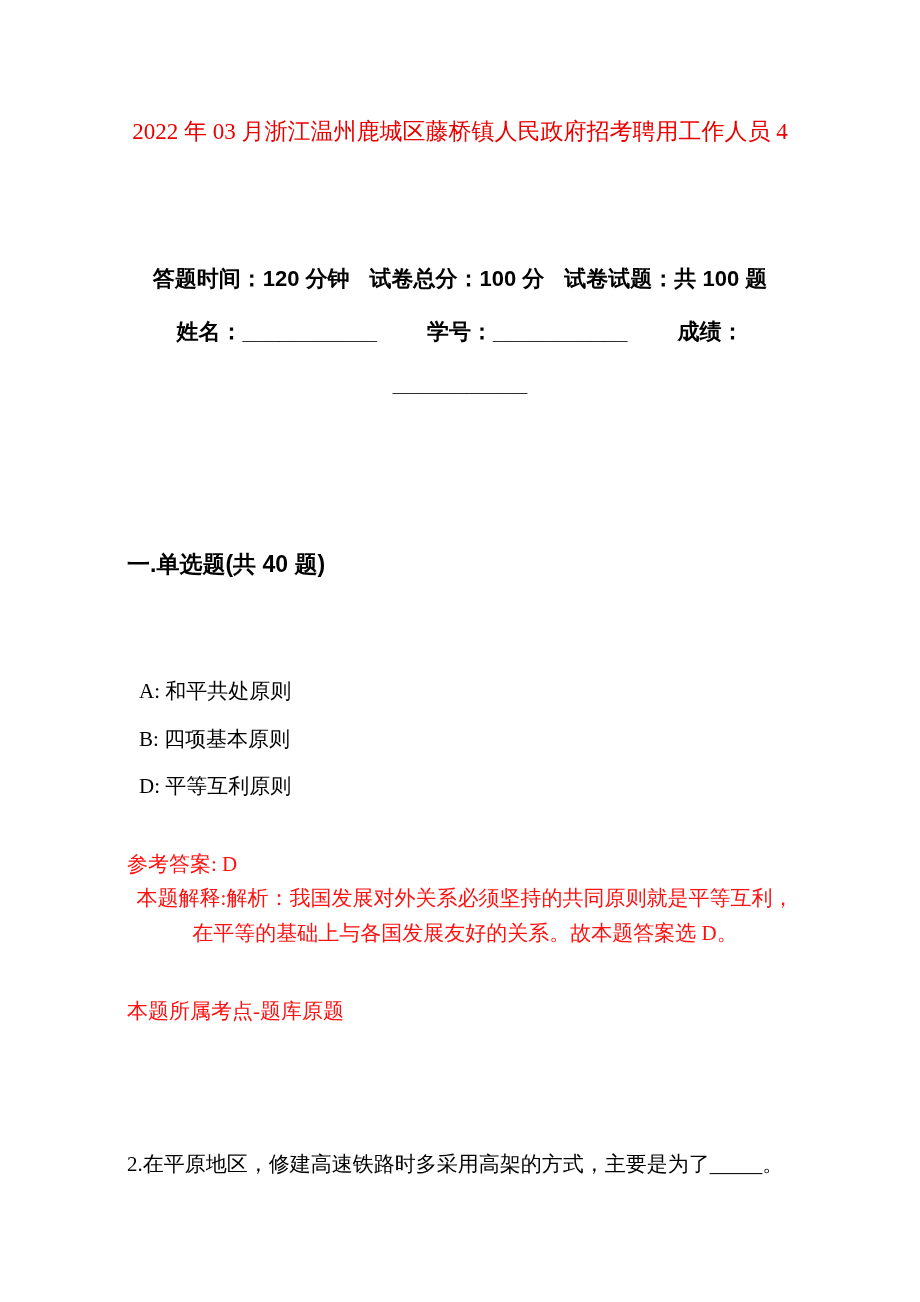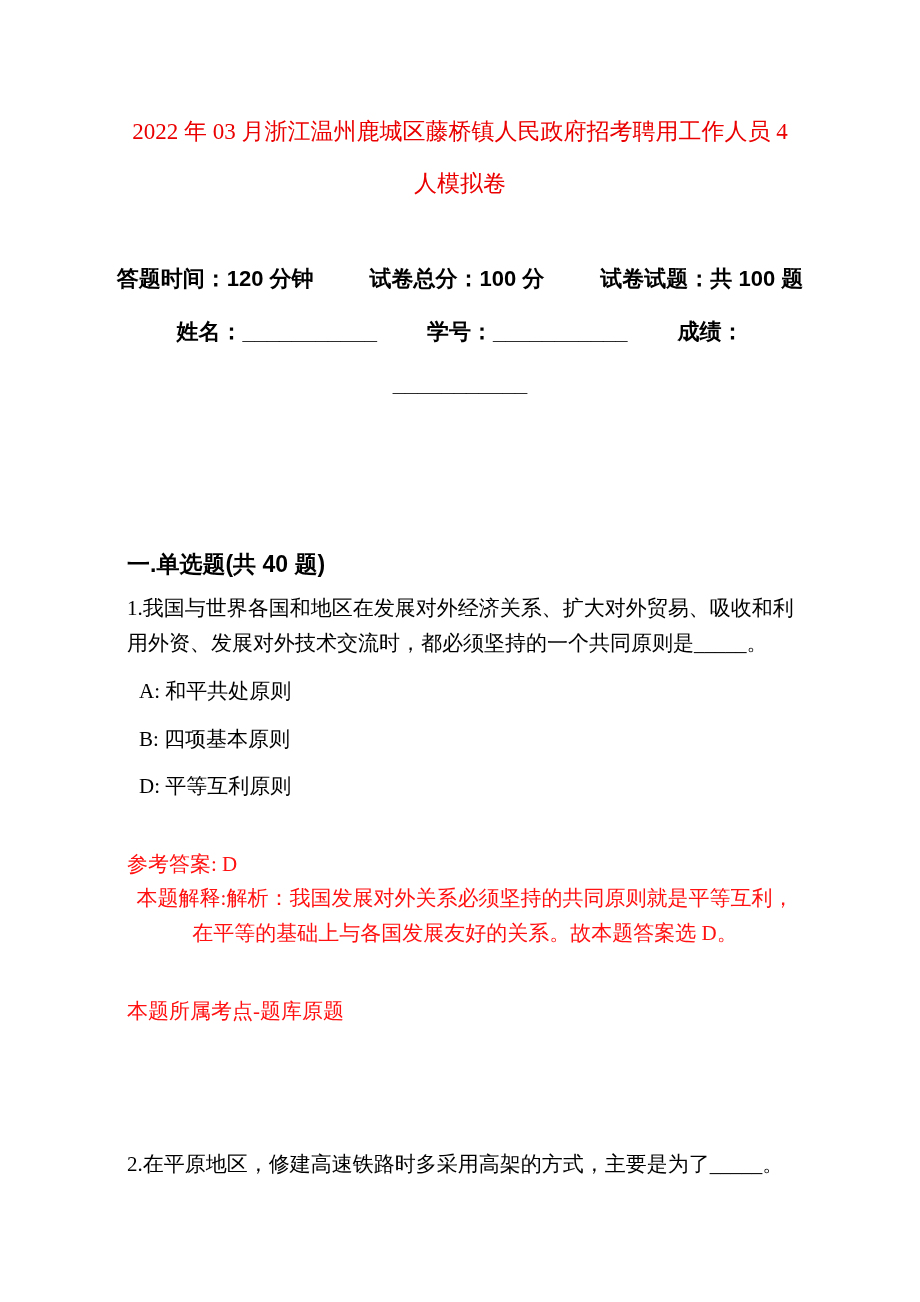--- a/index.html
+++ b/index.html
@@ -20,21 +20,21 @@
   .title{
     position:absolute;top:106px;left:110px;width:700px;
     text-align:center;
     font-family:"Liberation Serif", serif;
     font-weight:normal;
     font-size:23px;line-height:52px;
     color:var(--title-red);
   }
   .exam-info{
     position:absolute;top:264px;left:0;width:920px;
-    display:flex;justify-content:center;gap:56px;
+    display:flex;justify-content:center;gap:20px;
     font-family:"Liberation Sans", sans-serif;
     font-weight:bold;font-size:22px;line-height:30px;
   }
   .student-line{
     position:absolute;top:316px;left:0;width:920px;
     display:flex;justify-content:center;gap:50px;
     font-family:"Liberation Sans", sans-serif;
     font-weight:bold;font-size:22px;line-height:32px;
   }
   .field{white-space:nowrap;}
@@ -63,42 +63,40 @@
   .topic{position:absolute;top:994px;left:127px;width:672px;color:var(--red-text);}
   .q2{position:absolute;top:1147px;left:127px;width:680px;}
 </style>
 </head>
 <body>
 
 <div class="page">
 
   <div class="title">
     <div>2022 年 03 月浙江温州鹿城区藤桥镇人民政府招考聘用工作人员 4</div>
-    <div>人模拟卷</div>
   </div>
 
   <div class="exam-info">
     <span>答题时间：120 分钟</span>
     <span>试卷总分：100 分</span>
     <span>试卷试题：共 100 题</span>
   </div>
 
   <div class="student-line">
     <span class="field"><span>姓名：</span><span class="blank">___________</span></span>
     <span class="field"><span>学号：</span><span class="blank">___________</span></span>
     <span class="field"><span>成绩：</span></span>
   </div>
 
   <div class="score-blank-row">
     <span class="blank">___________</span>
   </div>
 
   <h2 class="section-heading">一.单选题(共 40 题)</h2>
 
-  <p class="para q1">1.我国与世界各国和地区在发展对外经济关系、扩大对外贸易、吸收和利用外资、发展对外技术交流时，都必须坚持的一个共同原则是_____。</p>
 
   <div class="options">
     <p class="option">A: 和平共处原则</p>
     <p class="option">B: 四项基本原则</p>
     <p class="option">D: 平等互利原则</p>
   </div>
 
   <p class="para answer">参考答案: D</p>
 
   <p class="para explanation">本题解释:解析：我国发展对外关系必须坚持的共同原则就是平等互利，在平等的基础上与各国发展友好的关系。故本题答案选 D。</p>

